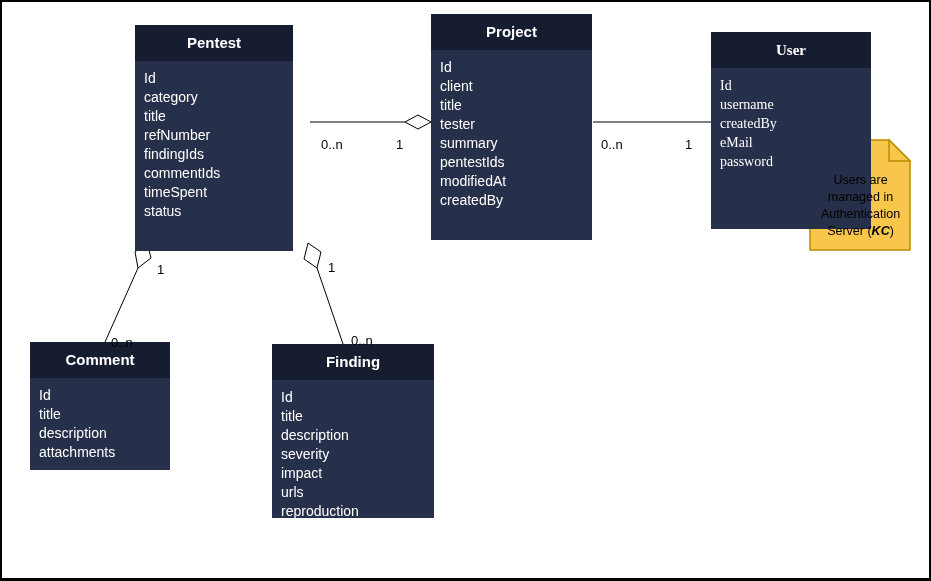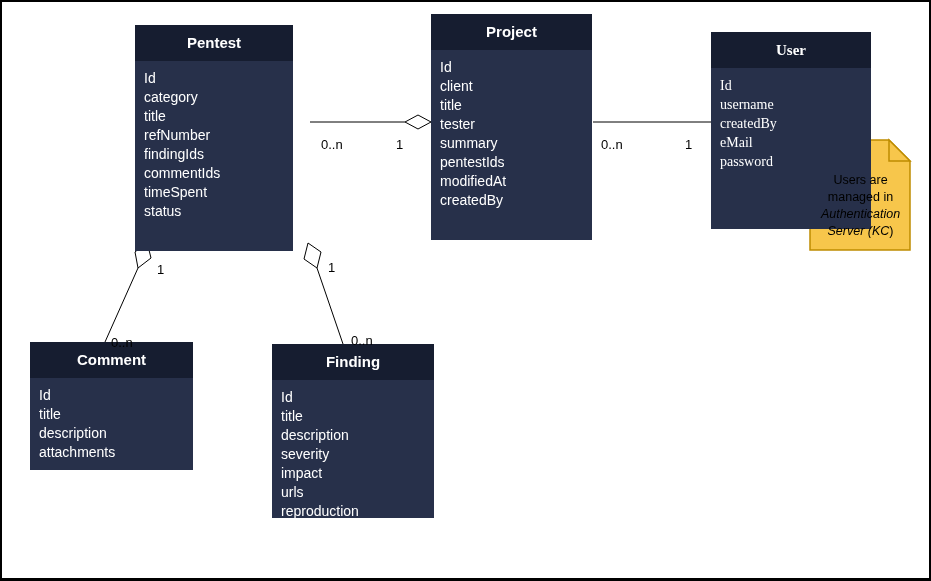--- a/index.html
+++ b/index.html
@@ -50,22 +50,22 @@
   }
   .note-text{
     position:absolute;
     left:808px;top:170px;width:101px;
     box-sizing:border-box;padding:0 6px;
     text-align:center;
     font-size:12.5px;line-height:17px;
     color:var(--note-text);
     z-index:4;
   }
-  .note-text .it{font-style:italic;}
-  .note-text .bi{font-style:italic;font-weight:normal;}
+  .note-text .it{}
+  .note-text .bi{font-style:italic;font-weight:bold;}
 </style>
 </head>
 <body>
 
 <div class="frame">
 
   <svg class="connectors" viewBox="0 0 927 576" width="927" height="576">
 
     <line x1="308" y1="120" x2="403" y2="120" stroke="var(--connector)" stroke-width="1"></line>
     <polygon points="429,120 416,127 403,120 416,113" fill="var(--diamond-fill)" stroke="var(--connector)" stroke-width="1"></polygon>
@@ -114,21 +114,21 @@
     <div class="entity-header">User</div>
     <div class="entity-fields">
         <div class="field">Id</div>
         <div class="field">username</div>
         <div class="field">createdBy</div>
         <div class="field">eMail</div>
         <div class="field">password</div>
       </div>
   </div>
 
-  <div class="entity" style="left:28px;top:340px;width:163px;height:128px;">
+  <div class="entity" style="left:28px;top:340px;width:140px;height:128px;">
     <div class="entity-header">Comment</div>
     <div class="entity-fields">
         <div class="field">Id</div>
         <div class="field">title</div>
         <div class="field">description</div>
         <div class="field">attachments</div>
       </div>
   </div>
 
   <div class="entity" style="left:270px;top:342px;width:162px;height:174px;">

